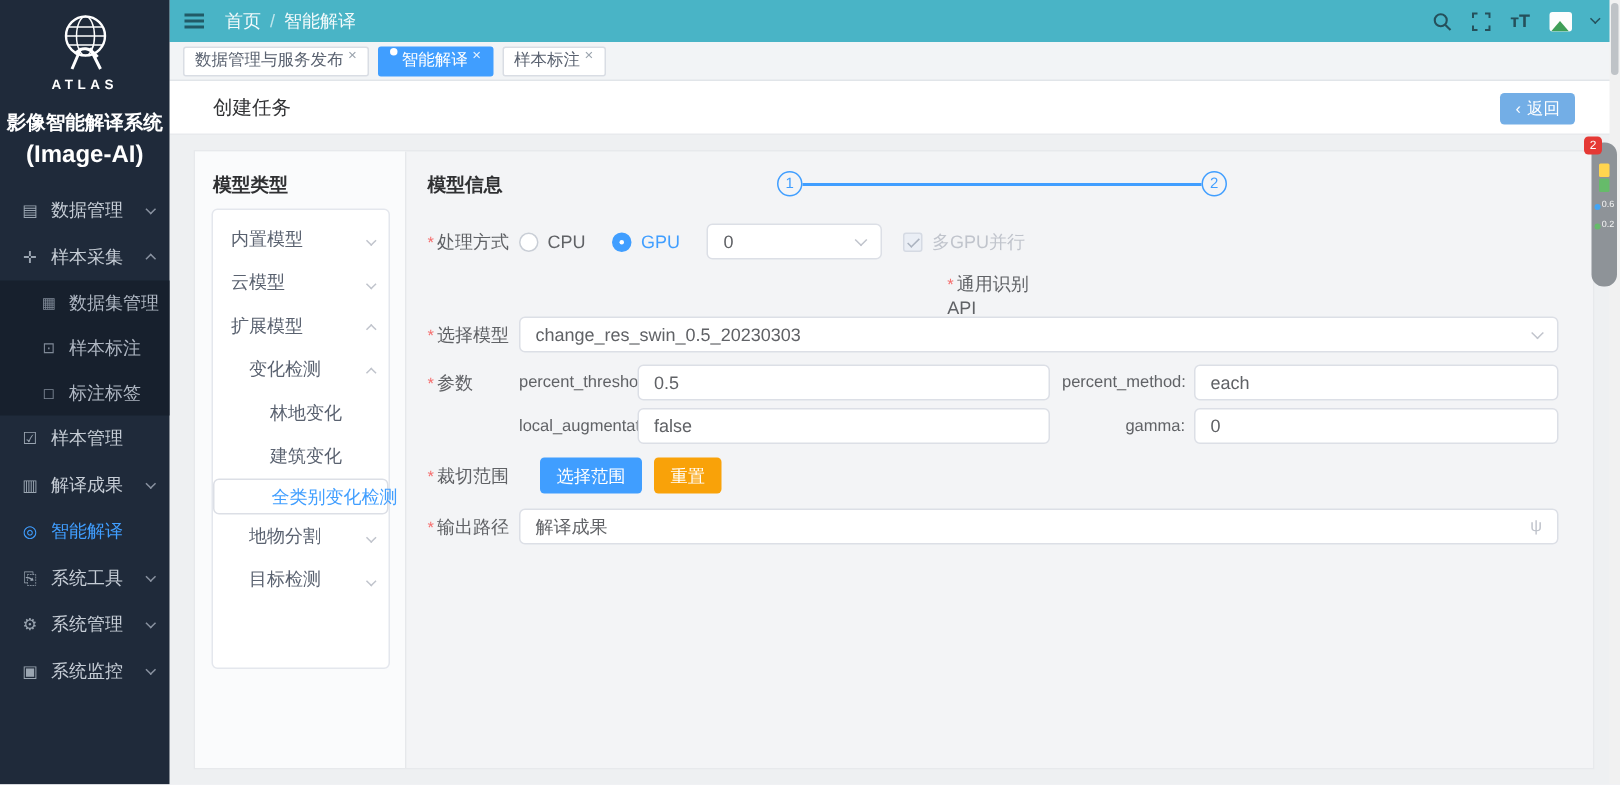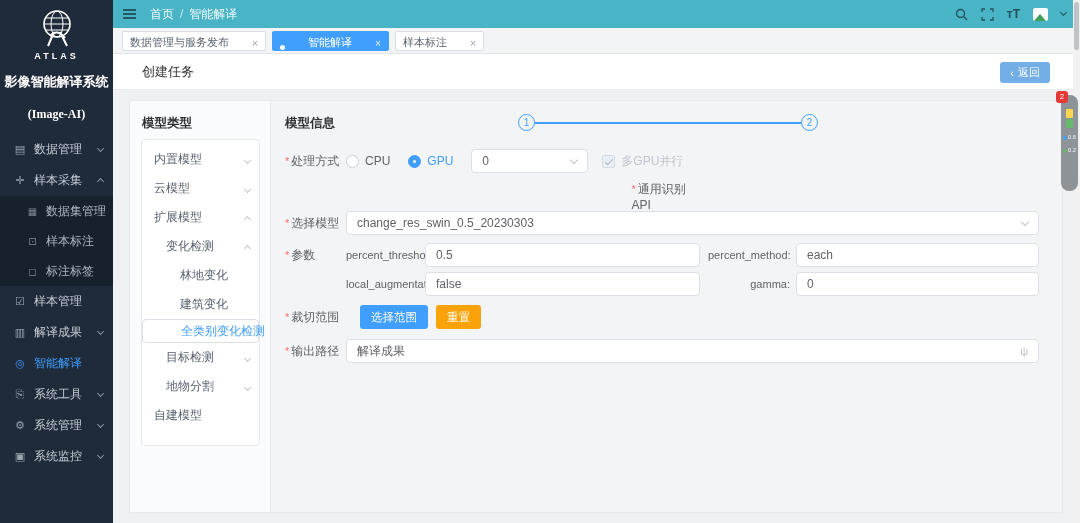--- a/index.html
+++ b/index.html
@@ -6,21 +6,21 @@
   html,body { width:1080px; height:523px; }
   body { font-family:"Liberation Sans","DejaVu Sans",sans-serif; font-size:12px; color:#303133; background:#eef0f2; overflow:hidden; }
   #app { position:relative; width:1080px; height:523px; background:#eef0f2; overflow:hidden; }
 
   
   .sidebar { position:absolute; left:0; top:0; width:113px; height:523px; background:#1f2a3a; z-index:10; }
   .logo-wrap { text-align:center; padding-top:8px; color:#fff; }
   .logo-svg { display:block; margin:0 auto; }
   .logo-text { font-size:9px; letter-spacing:3px; font-weight:bold; color:#fff; margin-top:1px; }
   .app-title { font-size:13px; font-weight:bold; color:#fff; margin-top:12px; }
-  .app-sub { font-size:12px; font-weight:bold; color:#fff; margin-top:16px;font-family:Liberation Serif, serif; }
+  .app-sub { font-size:16px; font-weight:bold; color:#fff; margin-top:4px; }
   .menu { margin-top:12px; }
   .m-item { position:relative; height:31px; display:flex; align-items:center; padding-left:13px; color:#c6cdd6; cursor:pointer; }
   .m-item .mi { width:14px; font-size:11px; color:#9aa5b1; margin-right:7px; text-align:center; flex:none; }
   .m-item .ml { font-size:12px; white-space:nowrap; }
   .m-item.active, .m-item.active .mi { color:#409eff; }
   .submenu { background:#17202d; }
   .sm-item { height:30px; display:flex; align-items:center; padding-left:26px; color:#aeb6c2; cursor:pointer; }
   .sm-item .mi { width:13px; font-size:10px; color:#7e8896; margin-right:7px; text-align:center; }
   .sm-item .ml { font-size:12px; white-space:nowrap; }
   .chev { width:5px; height:5px; border-right:1px solid #8a93a1; border-bottom:1px solid #8a93a1; position:absolute; right:10px; }
@@ -35,21 +35,21 @@
   .crumb .sep { color:#bfe6ec; }
   .top-icons { margin-left:auto; display:flex; align-items:center; gap:13px; padding-right:14px; color:#25505b; }
   .ticon { cursor:pointer; display:flex; align-items:center; }
   .fontsize-icon { font-size:12px; color:#25505b; font-weight:bold; }
   .avatar-ic { width:15px; height:13px; background:#fdfdfd; border-radius:2px; position:relative; overflow:hidden; }
   .avatar-ic::after { content:""; position:absolute; left:1px; bottom:0; border-left:6px solid transparent; border-right:6px solid transparent; border-bottom:7px solid #3f9e57; }
   .caret-down { width:5px; height:5px; border-right:1px solid #25505b; border-bottom:1px solid #25505b; transform:rotate(45deg); margin-top:-3px; }
 
   
   .tabbar { position:absolute; left:113px; top:28px; width:967px; height:26px; background:#f2f4f6; border-bottom:1px solid #e1e5e9; display:flex; align-items:center; gap:6px; padding-left:9px; z-index:5; }
-  .tag { height:20px; display:flex; align-items:flex-end; gap:23px; background:#fff; border:1px solid #d9dde4; border-radius:2px; padding:0 7px; font-size:11px; color:#5a6270; cursor:pointer;font-family:Liberation Mono, monospace; }
+  .tag { height:20px; display:flex; align-items:flex-start; gap:3px; background:#fff; border:1px solid #d9dde4; border-radius:2px; padding:0 7px; font-size:11px; color:#5a6270; cursor:pointer; }
   .tag .x { font-size:10px; color:#9aa3ad; }
   .tag.active { background:#409eff; border-color:#409eff; color:#fff; }
   .tag.active .dot { width:5px; height:5px; border-radius:50%; background:#fff; }
   .tag.active .x { color:#e6f2ff; }
 
   
   .pagehead { position:absolute; left:113px; top:54px; width:967px; height:36px; background:#fff; border-bottom:1px solid #e8eaed; display:flex; align-items:center; z-index:4; }
   .pagehead .ptitle { margin-left:29px; font-size:13px; color:#303133; }
   .back-btn { position:absolute; right:30px; top:8px; height:21px; padding:0 10px; background:#73aee6; color:#fff; font-size:11px; border:none; border-radius:3px; display:flex; align-items:center; gap:4px; cursor:pointer; }
   .back-btn .lt { font-size:11px; }
@@ -272,29 +272,26 @@
         <div class="t-row l3">
           <span>林地变化</span>
         </div>
         <div class="t-row l3">
           <span>建筑变化</span>
         </div>
         <div class="t-row l3 sel">
           <span>全类别变化检测</span>
         </div>
         <div class="t-row l2">
+          <span>地物分割</span>
+          <i class="chev down"></i>
+        </div>
+        <div class="t-row l2">
           <span>目标检测</span>
           <i class="chev down"></i>
-        </div>
-        <div class="t-row l2">
-          <span>地物分割</span>
-          <i class="chev down"></i>
-        </div>
-        <div class="t-row l1">
-          <span>自建模型</span>
         </div>
       </div>
     </div>
 
     <div class="right-pane">
       <div class="rp-head">模型信息</div>
 
       <div class="stepper">
         <div class="step-c">1</div>
         <div class="step-line"></div>

